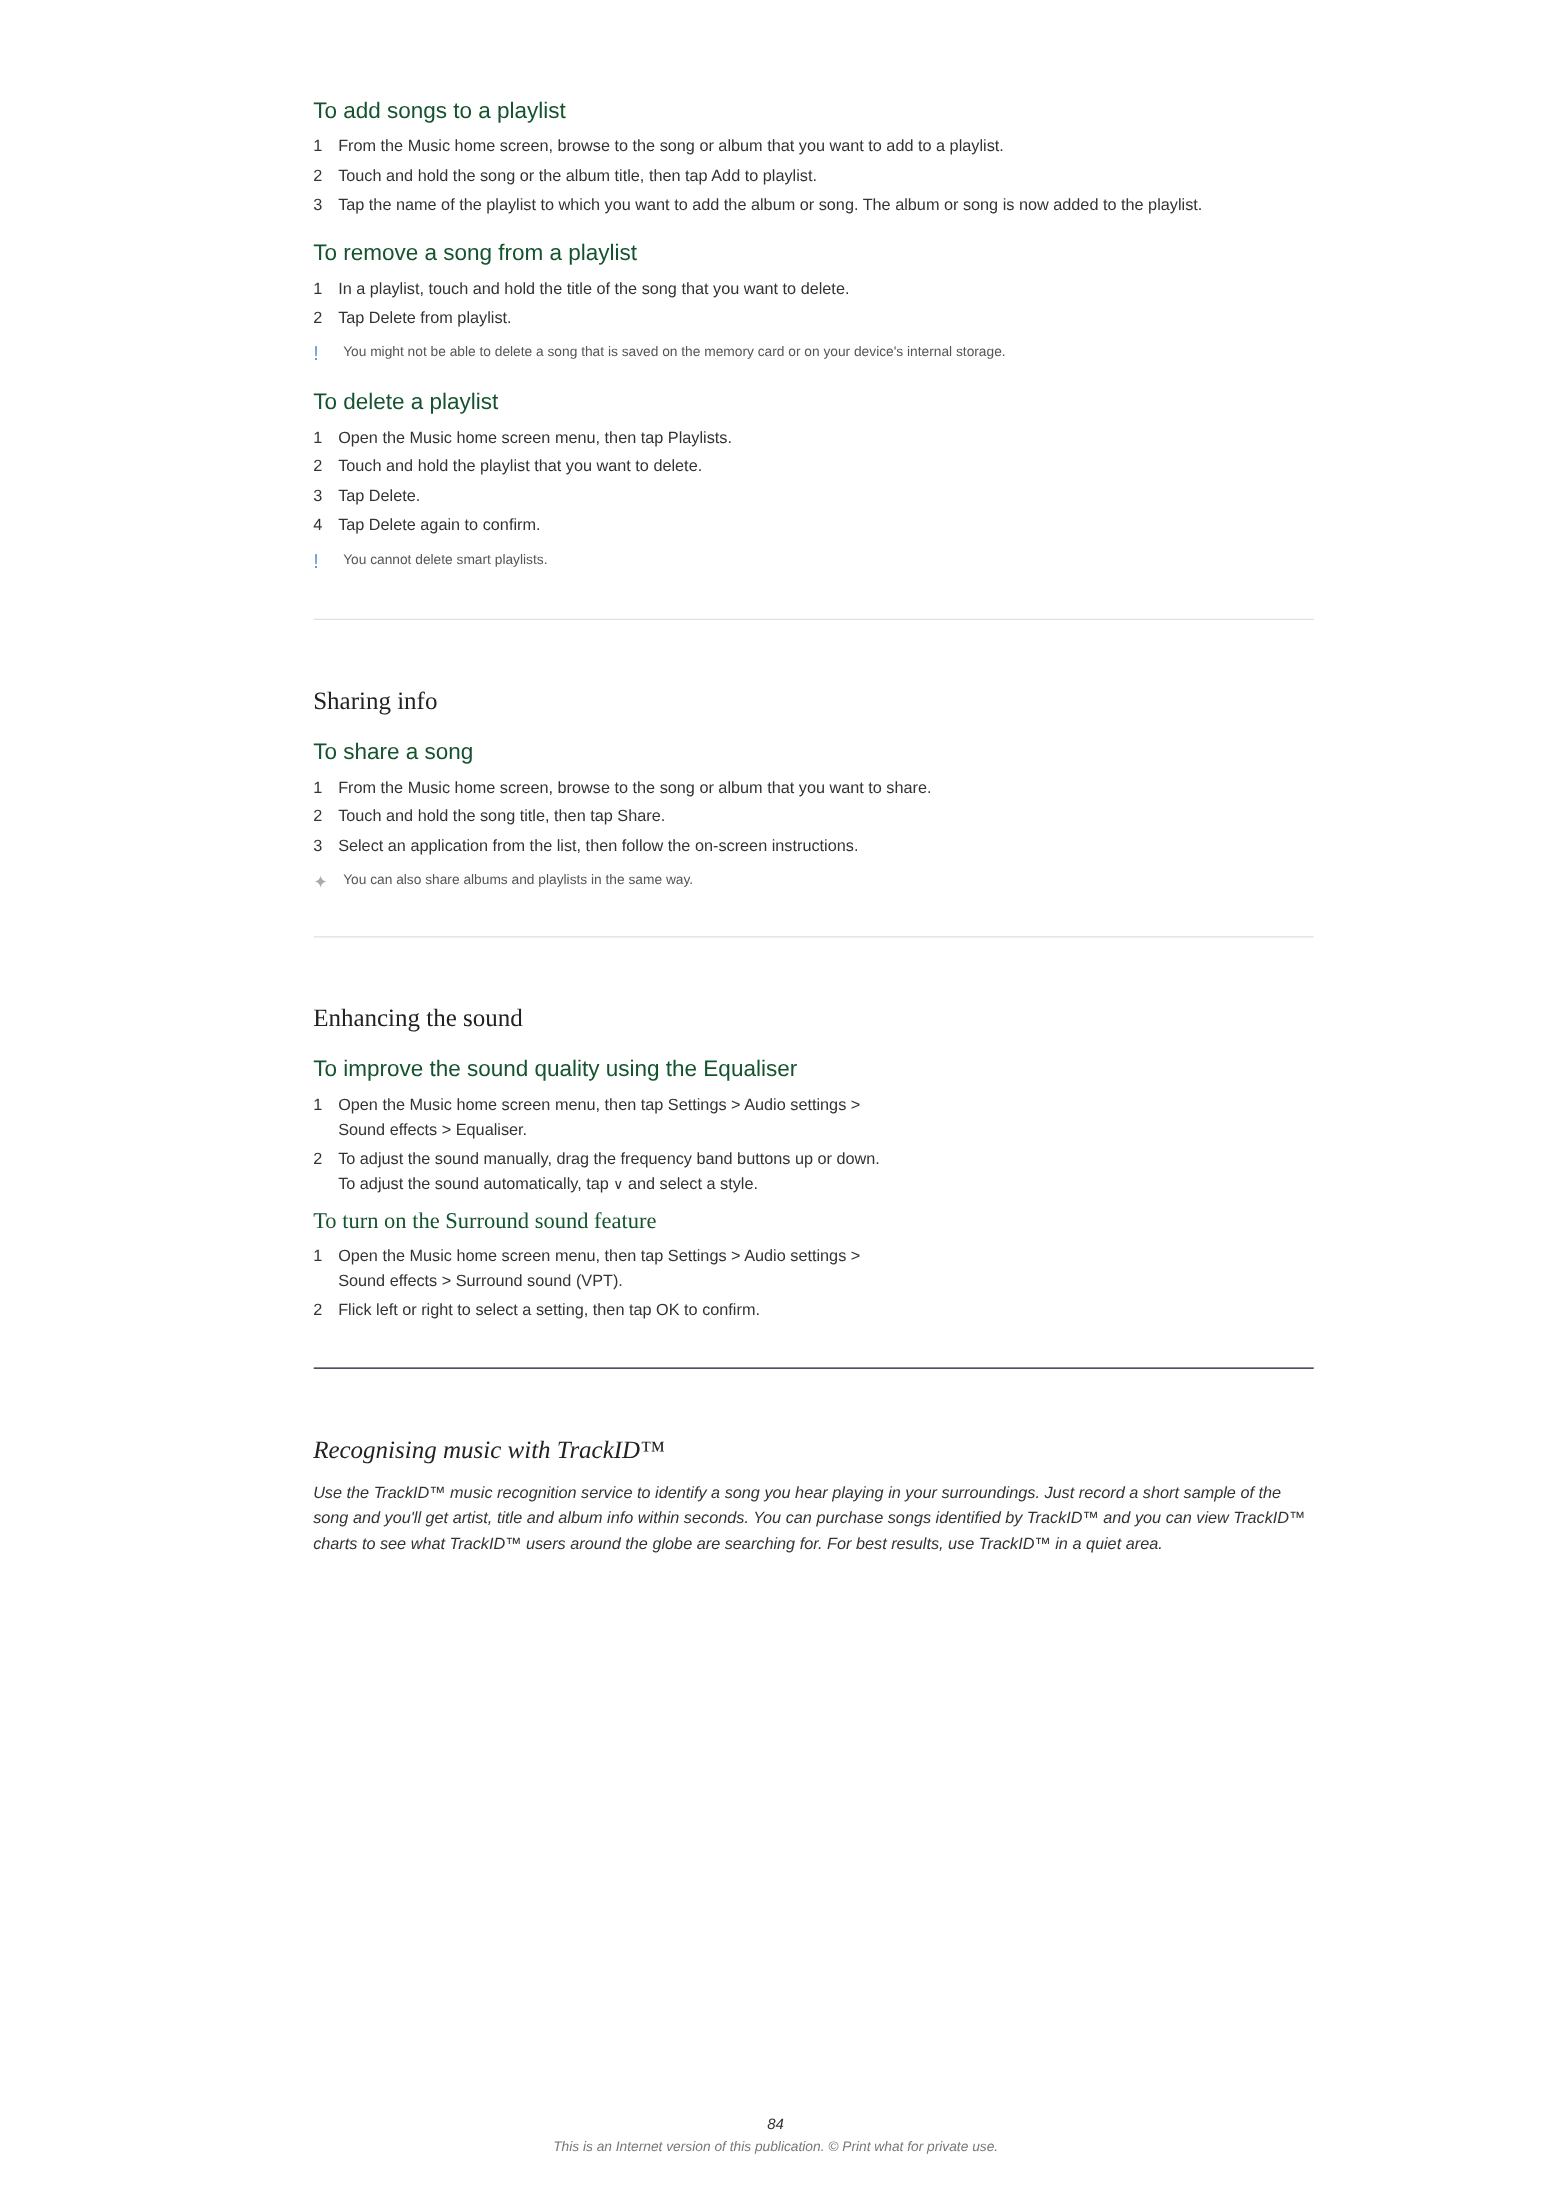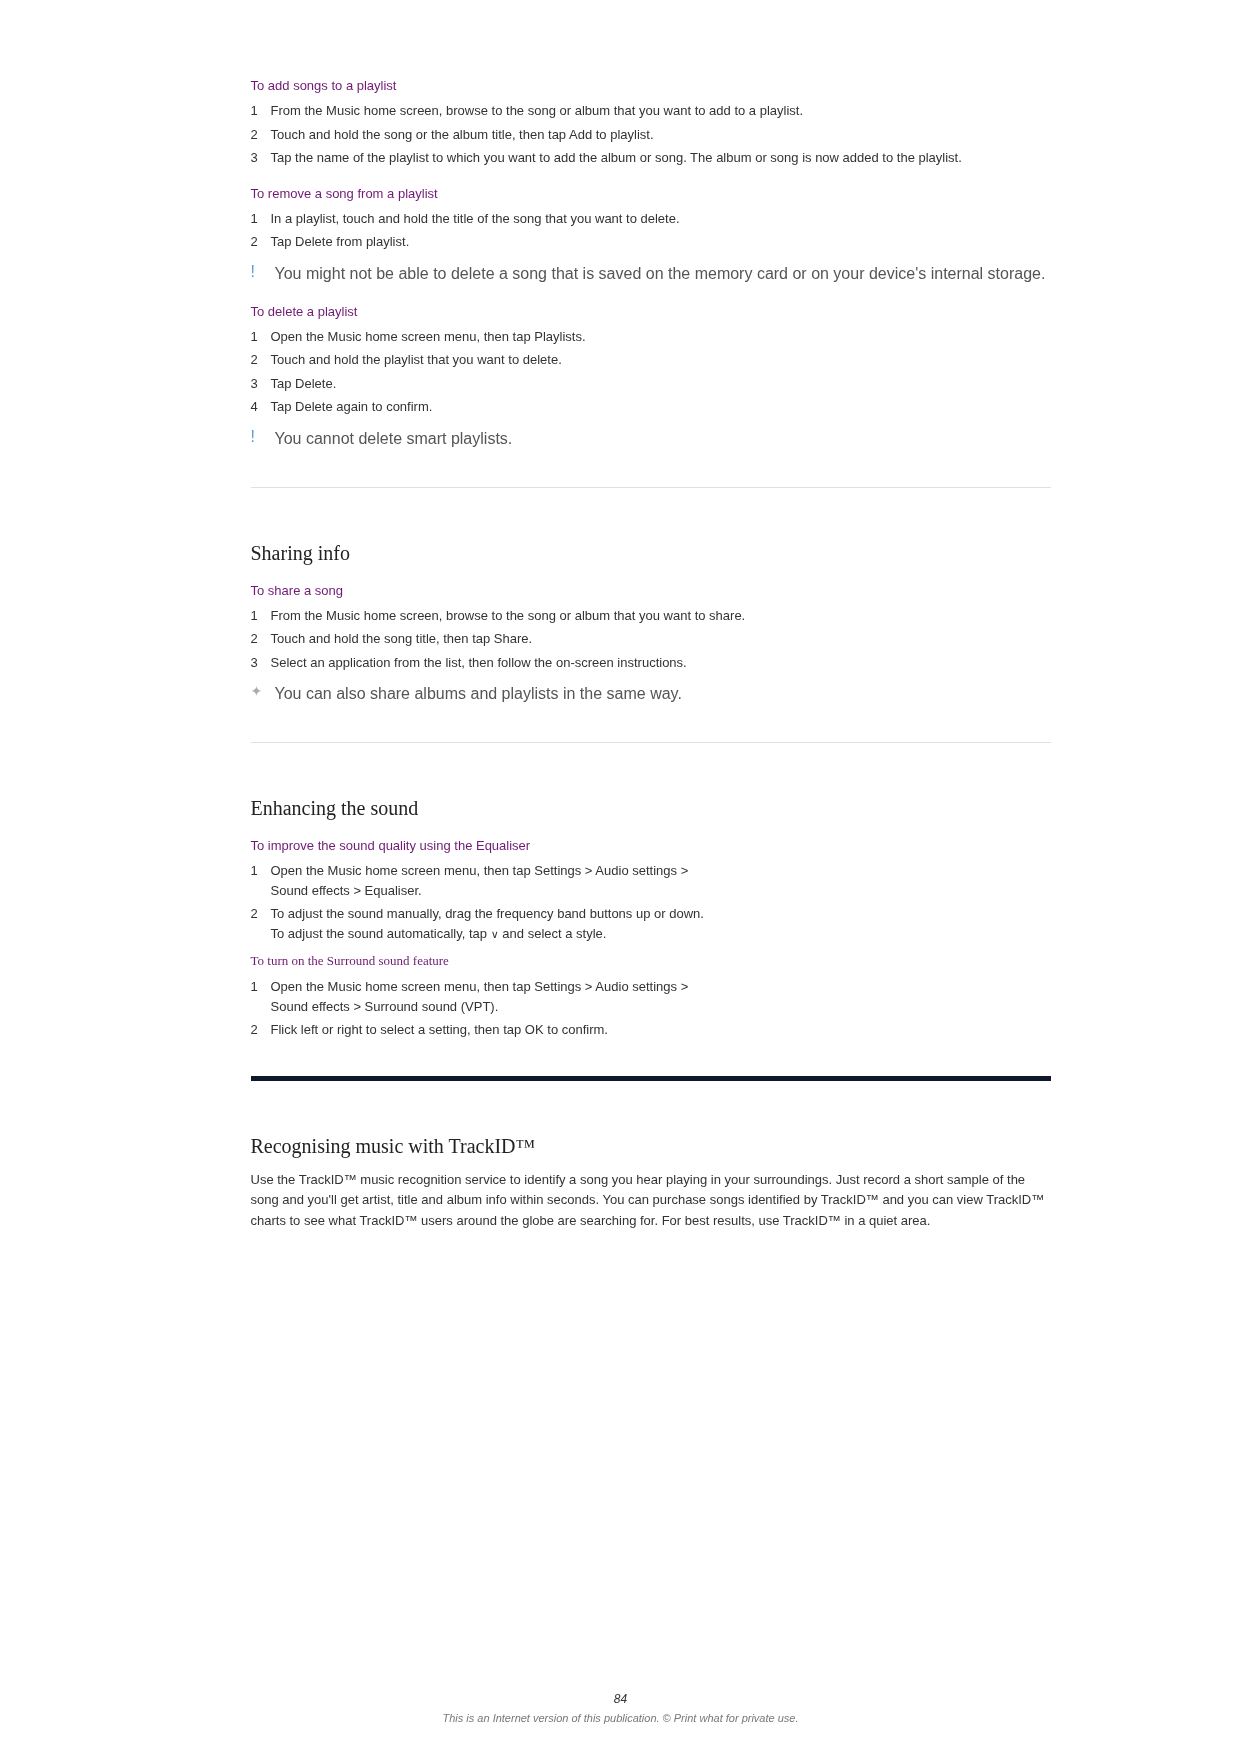--- a/index.html
+++ b/index.html
@@ -23,22 +23,22 @@
     }
     .section-heading {
       font-size: 20px;
       font-weight: normal;
       font-family: 'Times New Roman', Georgia, serif;
       color: #222;
       margin-bottom: 12px;
       margin-top: 30px;
     }
     .sub-heading {
-      color: #701a75;
-      font-size: 13px;
+      color: #14532d;
+      font-size: 18px;
       margin-bottom: 8px;
       margin-top: 18px;
     }
     .numbered-list {
       list-style: none;
       padding: 0;
       margin: 0 0 10px 0;
     }
     .numbered-list li {
       display: flex;
@@ -64,21 +64,21 @@
       margin: 8px 0 10px 0;
     }
     .note-icon {
       color: #5b9bd5;
       font-size: 16px;
       margin-right: 8px;
       margin-top: 1px;
       min-width: 16px;
     }
     .note-text {
-      font-size: 16px;
+      font-size: 11px;
       color: #555;
       line-height: 1.5;
     }
     .tip-icon {
       color: #aaa;
       font-size: 14px;
       margin-right: 8px;
       margin-top: 1px;
       min-width: 16px;
     }
@@ -216,21 +216,21 @@
         <span class="list-num">1</span>
         <span class="list-content">Open the Music home screen menu, then tap <span class="bold">Settings</span> &gt; <span class="bold">Audio settings</span> &gt;<br><span class="bold">Sound effects</span> &gt; <span class="bold">Surround sound (VPT)</span>.</span>
       </li>
       <li>
         <span class="list-num">2</span>
         <span class="list-content">Flick left or right to select a setting, then tap <span class="bold">OK</span> to confirm.</span>
       </li>
     </ol>
   </div>
 
-  <div style="margin-top:36px; border-top: 5px solid #0f172a; padding-top: 24px;">
+  <div style="margin-top:36px; border-top: 1px solid #0f172a; padding-top: 24px; font-style: italic;">
     <h2 class="section-heading">Recognising music with TrackID™</h2>
     <p style="font-size:13px; line-height:1.6; color:#333;">Use the TrackID™ music recognition service to identify a song you hear playing in your surroundings. Just record a short sample of the song and you'll get artist, title and album info within seconds. You can purchase songs identified by TrackID™ and you can view TrackID™ charts to see what TrackID™ users around the globe are searching for. For best results, use TrackID™ in a quiet area.</p>
   </div>
 
 </div>
 
 <div class="footer">
   <div class="footer-page-num">84</div>
   <div class="footer-notice">This is an Internet version of this publication. © Print what for private use.</div>
 </div>

